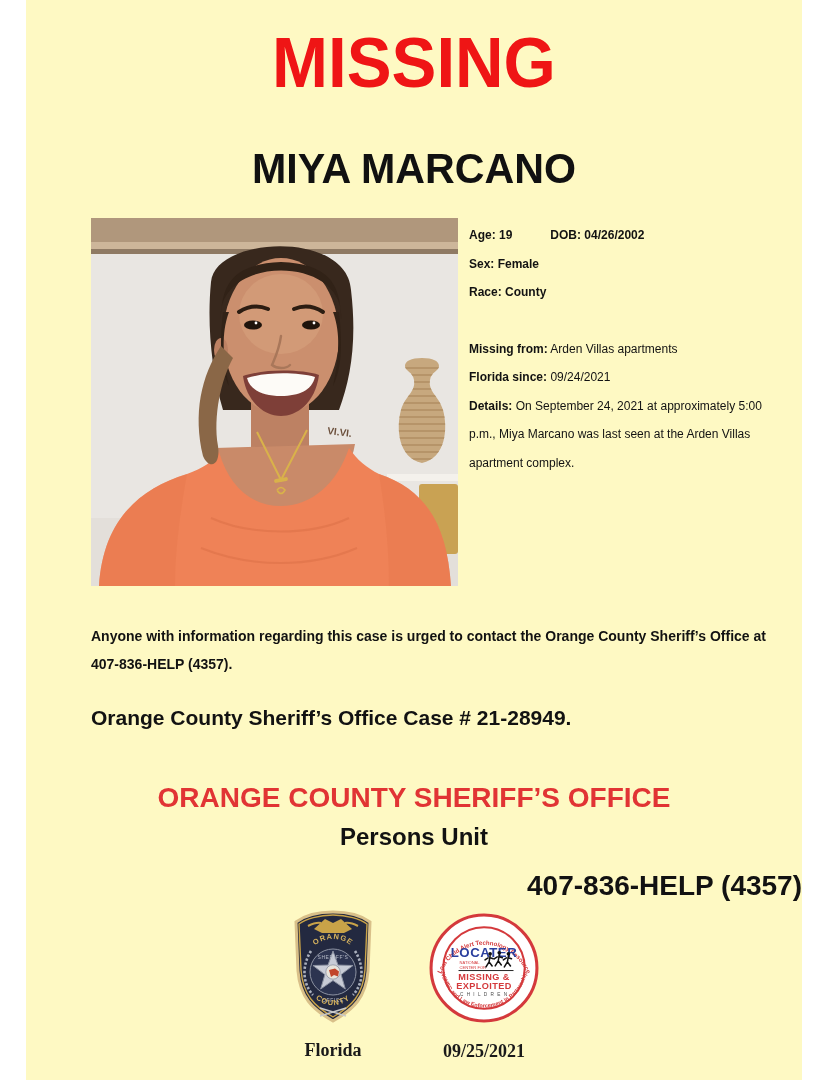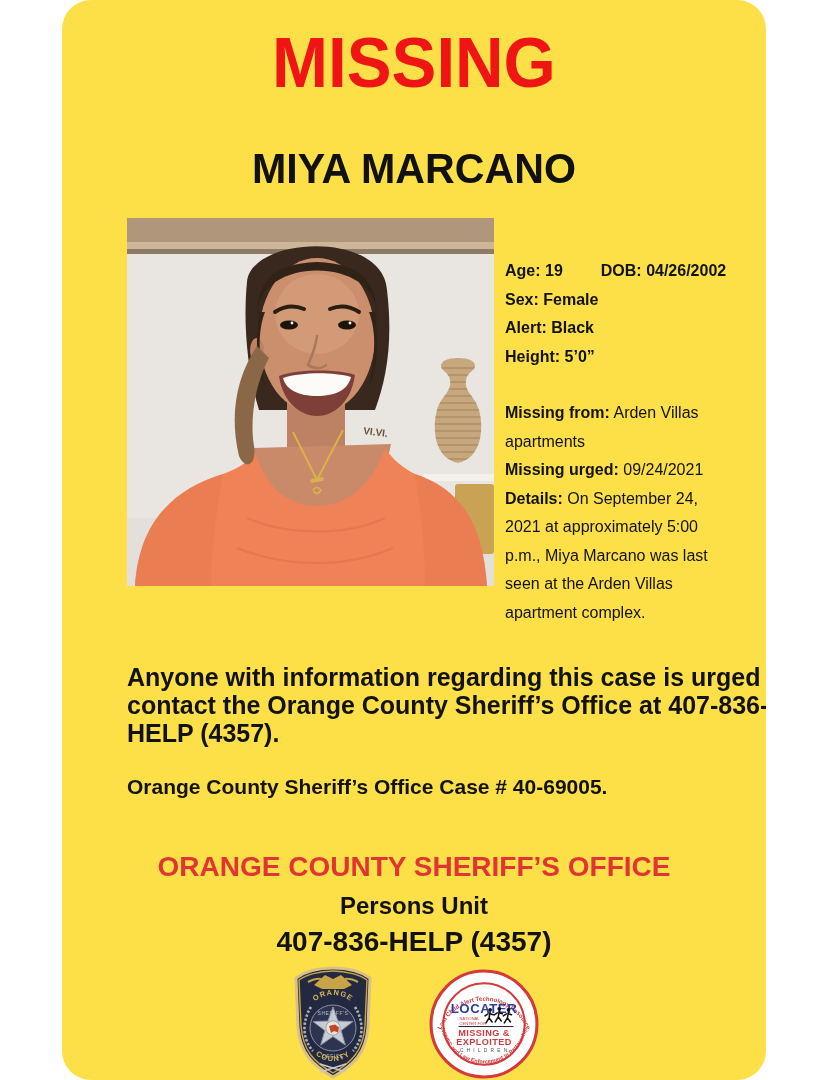--- a/index.html
+++ b/index.html
@@ -1,54 +1,54 @@
 <!DOCTYPE html>
 <html><head>
 <meta charset="utf-8">
 <style>
   html,body{margin:0;padding:0;background:#fff;}
   .page{
-    width:704px;height:1080px;margin:0 auto;background:#fde047;
+    width:776px;height:1080px;margin:0 auto;background:#fef9c3;
     font-family:"Liberation Sans", sans-serif;color:#121212;
-    position:relative;overflow:hidden;border-radius:29px;
+    position:relative;overflow:hidden;
   }
   .title{
     margin:0;padding-top:28px;text-align:center;
     font-size:70px;line-height:1.0;font-weight:800;letter-spacing:0px;
     color:#ef1515;transform:scaleX(0.96);
   }
   .person-name{
     margin:0;margin-top:50px;text-align:center;
     font-size:42px;line-height:1.0;font-weight:800;color:#111;
     transform:scaleX(0.98);
   }
   .content-row{display:flex;margin:28px 36px 0 65px;gap:11px;}
   .photo-wrap{width:367px;height:368px;flex:none;}
-  .info{width:352px;font-size:16px;line-height:28.5px;padding-top:3px;margin-top:36px;}
+  .info{width:352px;font-size:12px;line-height:28.5px;padding-top:3px;}
   .stats div{font-weight:700;white-space:nowrap;}
   .spacer-wide{display:inline-block;width:38px;}
   .spacer-mid{display:inline-block;width:30px;}
   .gap-line{height:28px;}
   .missing-info p{margin:0;}
   .missing-info .lbl{font-weight:700;}
   .missing-info .val{font-weight:400;}
   .contact-par{
     margin:36px 65px 0 65px;width:692px;
-    font-size:25px;line-height:28px;font-weight:700;
+    font-size:14px;line-height:28px;font-weight:700;
   }
   .case-line{
     margin:26px 65px 0 65px;width:692px;
     font-size:21px;line-height:28px;font-weight:700;
   }
   .agency{
     margin-top:50px;text-align:center;color:#e13434;
     font-size:28px;line-height:32px;font-weight:800;
   }
   .unit{margin-top:8px;text-align:center;font-size:24px;line-height:30px;font-weight:700;}
-  .phone{margin-top:5px;text-align:center;font-size:28px;line-height:32px;font-weight:700;}
+  .phone{margin-top:18px;text-align:right;font-size:28px;line-height:32px;font-weight:700;}
   .logos{margin-top:7px;display:flex;justify-content:center;align-items:flex-start;gap:50px;}
   .logos figure{margin:0;text-align:center;}
   .logos figcaption{
     font-family:"Liberation Serif", serif;font-weight:700;font-size:18px;color:#1a1a1a;
   }
   .badge-fig figcaption{margin-top:12px;}
   .seal-fig figcaption{margin-top:13px;}
   .seal-fig{padding-top:3px;}
 </style>
 </head>
@@ -143,34 +143,33 @@
 
           <text x="236" y="216" font-size="10" font-weight="700" fill="#6b4f3b" transform="rotate(7 236 216)">VI.VI.</text>
         </g>
       </svg>
     </div>
 
     <div class="info">
       <div class="stats">
         <div><span>Age: 19</span><span class="spacer-wide"></span><span>DOB: 04/26/2002</span></div>
         <div>Sex: Female</div>
-        <div>Alert: Black</div>
-        <div>Height: 5’0”</div>
+        <div>Race: County</div>
       </div>
       <div class="gap-line"></div>
       <div class="missing-info">
         <p><span class="lbl">Missing from:</span> <span class="val">Arden Villas apartments</span></p>
-        <p><span class="lbl">Missing urged:</span> <span class="val">09/24/2021</span></p>
+        <p><span class="lbl">Florida since:</span> <span class="val">09/24/2021</span></p>
         <p><span class="lbl">Details:</span> <span class="val">On September 24, 2021 at approximately 5:00 p.m., Miya Marcano was last seen at the Arden Villas apartment complex.</span></p>
       </div>
     </div>
   </div>
 
   <p class="contact-par">Anyone with information regarding this case is urged to contact the Orange County Sheriff’s Office at 407-836-HELP (4357).</p>
-  <p class="case-line">Orange County Sheriff’s Office Case # 40-69005.</p>
+  <p class="case-line">Orange County Sheriff’s Office Case # 21-28949.</p>
 
   <div class="agency">ORANGE COUNTY SHERIFF’S OFFICE</div>
   <div class="unit">Persons Unit</div>
   <div class="phone">407-836-HELP (4357)</div>
 
   <div class="logos">
 
     <figure class="badge-fig">
       <svg viewBox="0 0 90 115" width="90" height="115">
         <path d="M45,3 C60,3 74,7 82,13 L80,62 C78,88 66,100 45,112 C24,100 12,88 10,62 L8,13 C16,7 30,3 45,3 Z" fill="#232940" stroke="#d9c089" stroke-width="3"></path>

